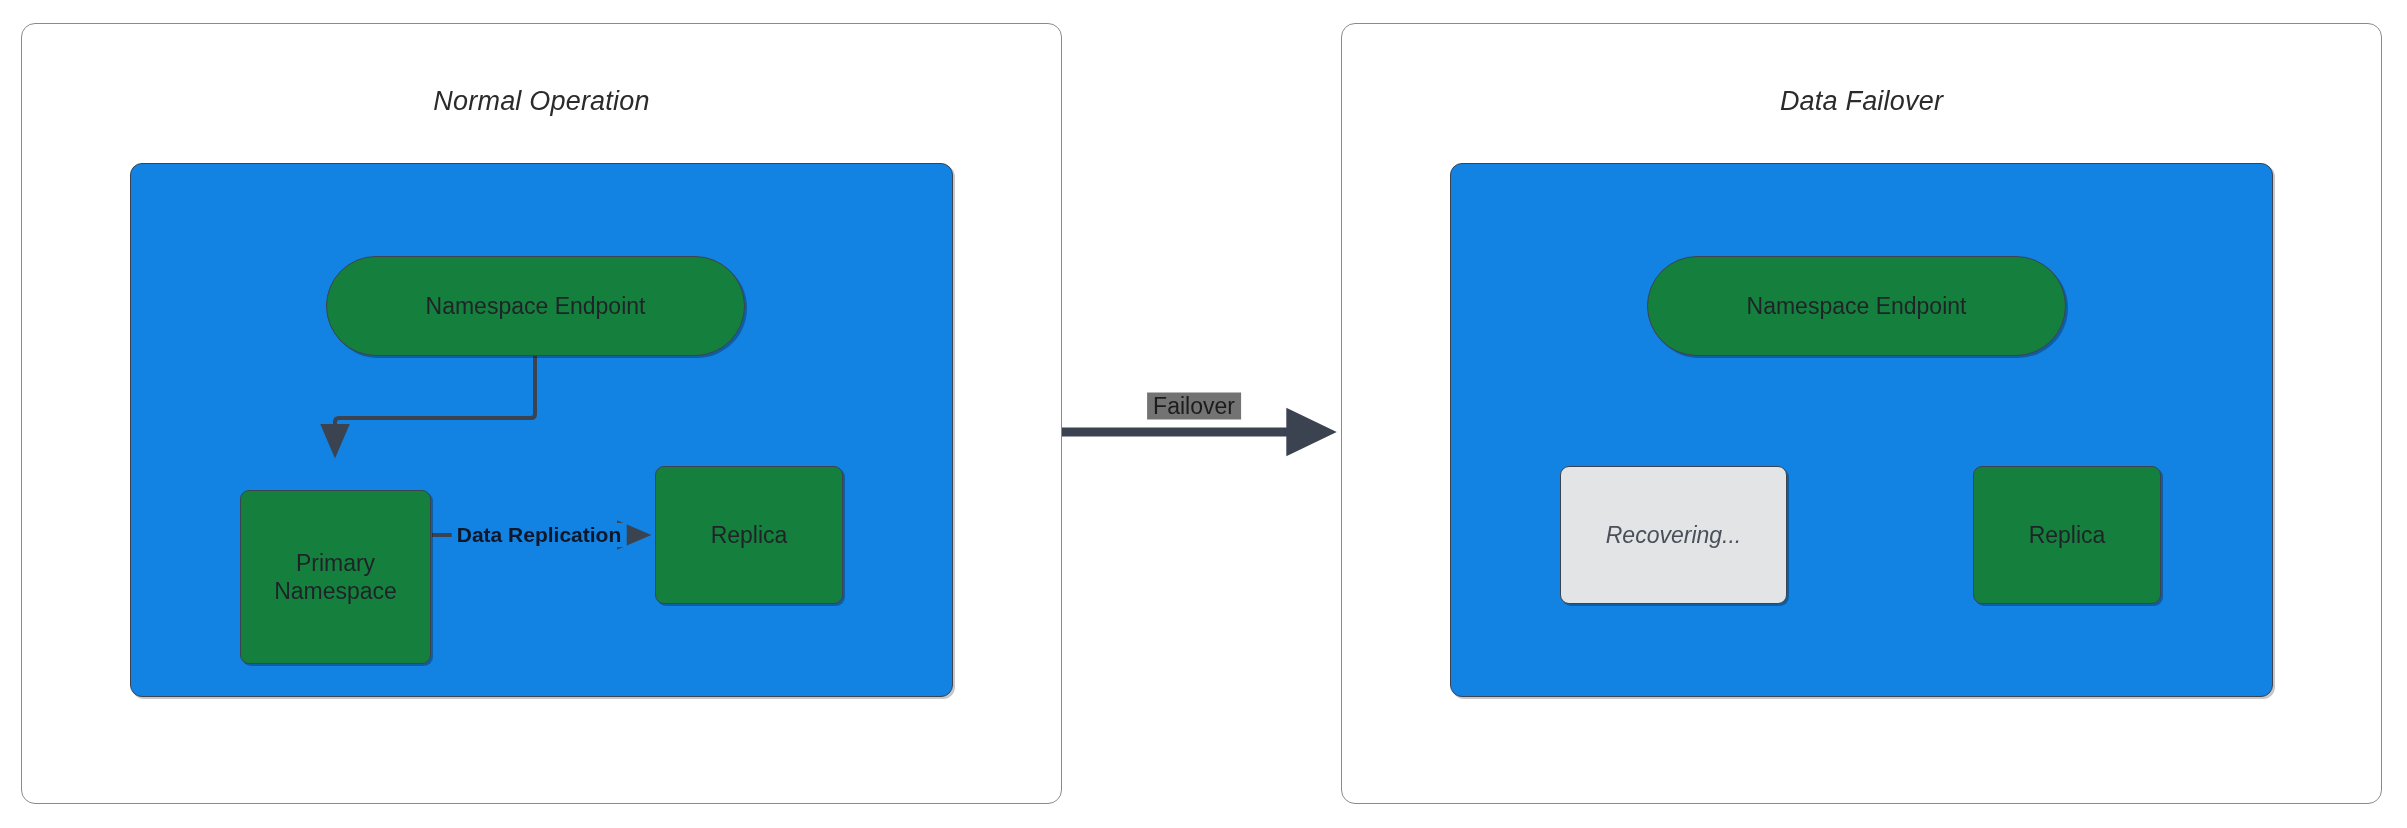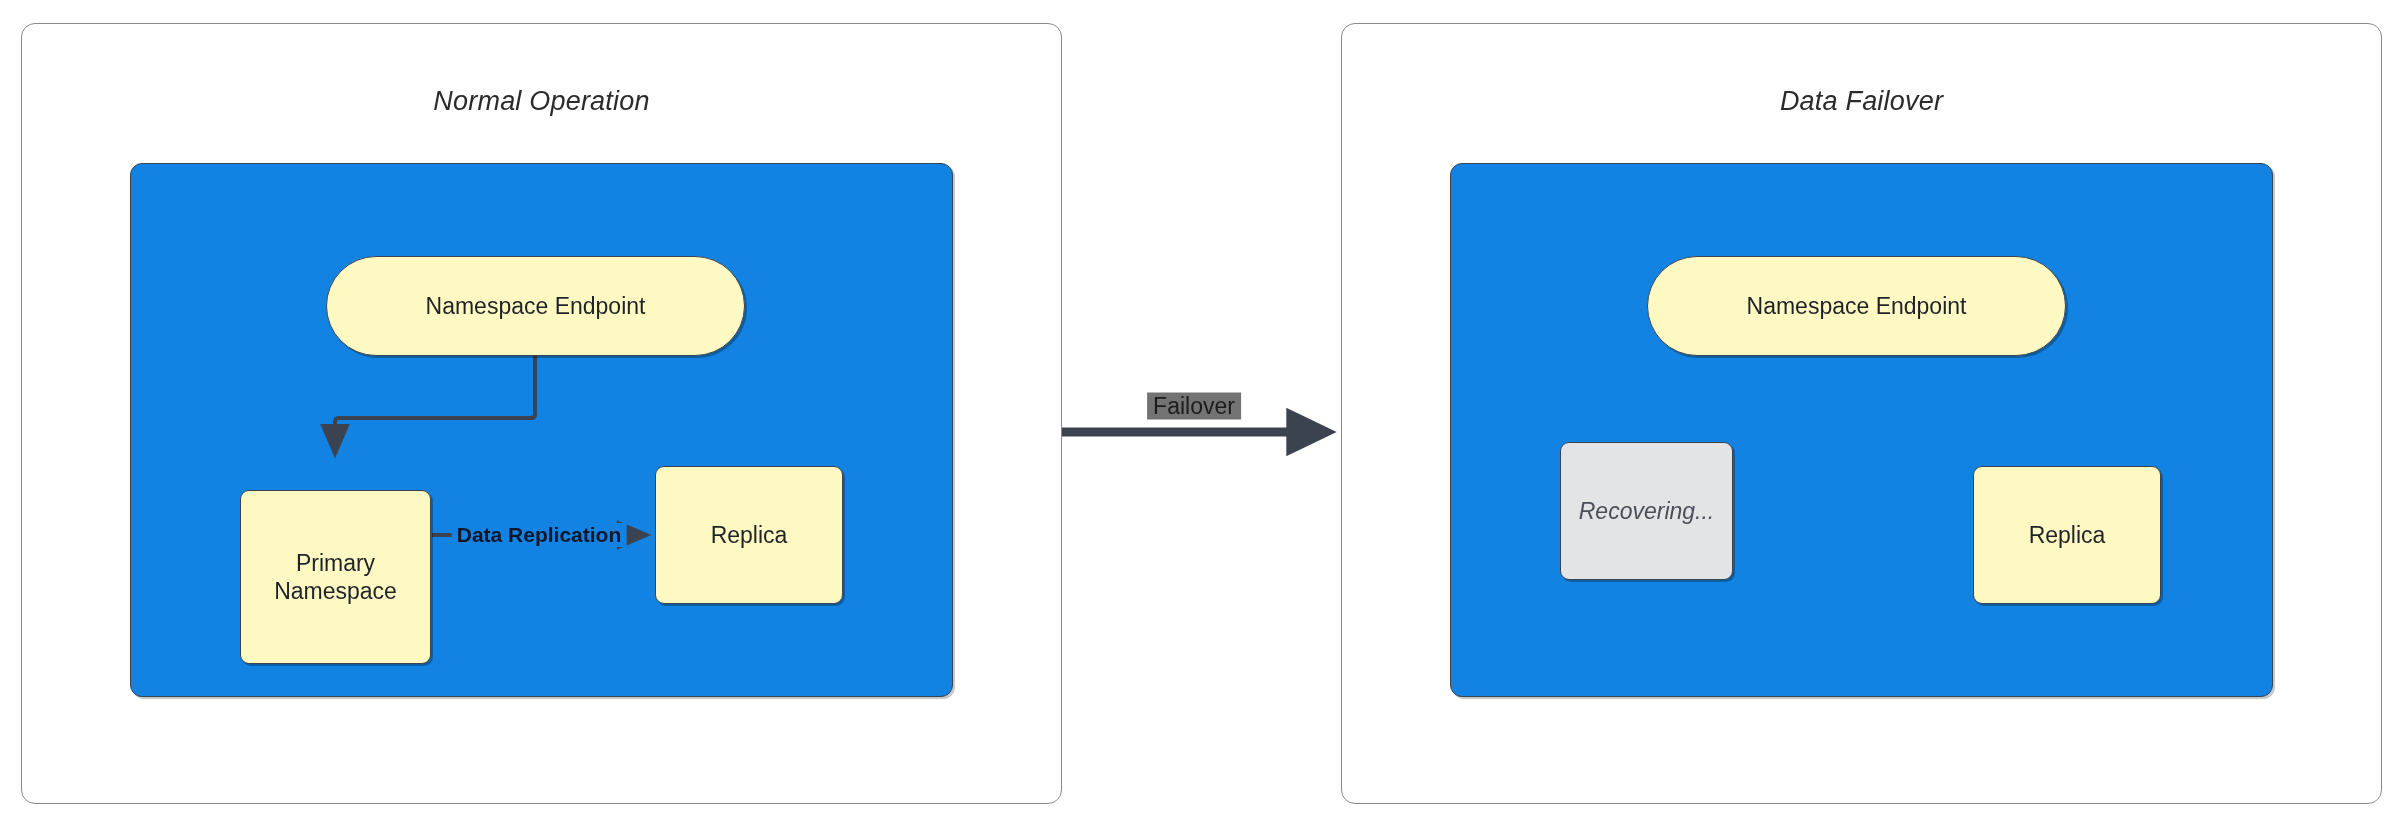--- a/index.html
+++ b/index.html
@@ -53,21 +53,21 @@
   }
 
   
   .node {
     position: absolute;
     box-sizing: border-box;
     display: flex;
     align-items: center;
     justify-content: center;
     text-align: center;
-    background: #fef9c3;
+    background: #15803d;
     border: 1.9px solid #3c4350;
     color: #1f2328;
     font-size: 23px;
     line-height: 1.22;
     box-shadow: 2px 2px 0 rgba(0,0,0,0.28);
   }
   .node.pill {
     border-radius: 56px;
   }
   .node.rect {
@@ -187,21 +187,21 @@
   <div class="panel" style="left:1341px; top:23px; width:1041px; height:781px;">
   </div>
   <div class="panel-title" style="left:1341px; top:86px; width:1041px;">Data Failover</div>
 
   <div class="cluster" style="left:1450px; top:163px; width:823px; height:534px;"></div>
 
   <div class="node pill" style="left:1647px; top:256px; width:419px; height:100px;">
     <span class="node-label">Namespace Endpoint</span>
   </div>
 
-  <div class="node rect dim" style="left:1560px; top:442px; width:173px; height:138px;">
+  <div class="node rect dim" style="left:1560px; top:466px; width:227px; height:138px;">
     <span class="node-label">Recovering...</span>
   </div>
 
   <div class="node rect" style="left:1973px; top:466px; width:188px; height:138px;">
     <span class="node-label">Replica</span>
   </div>
 
 </div>
 
 </body></html>

